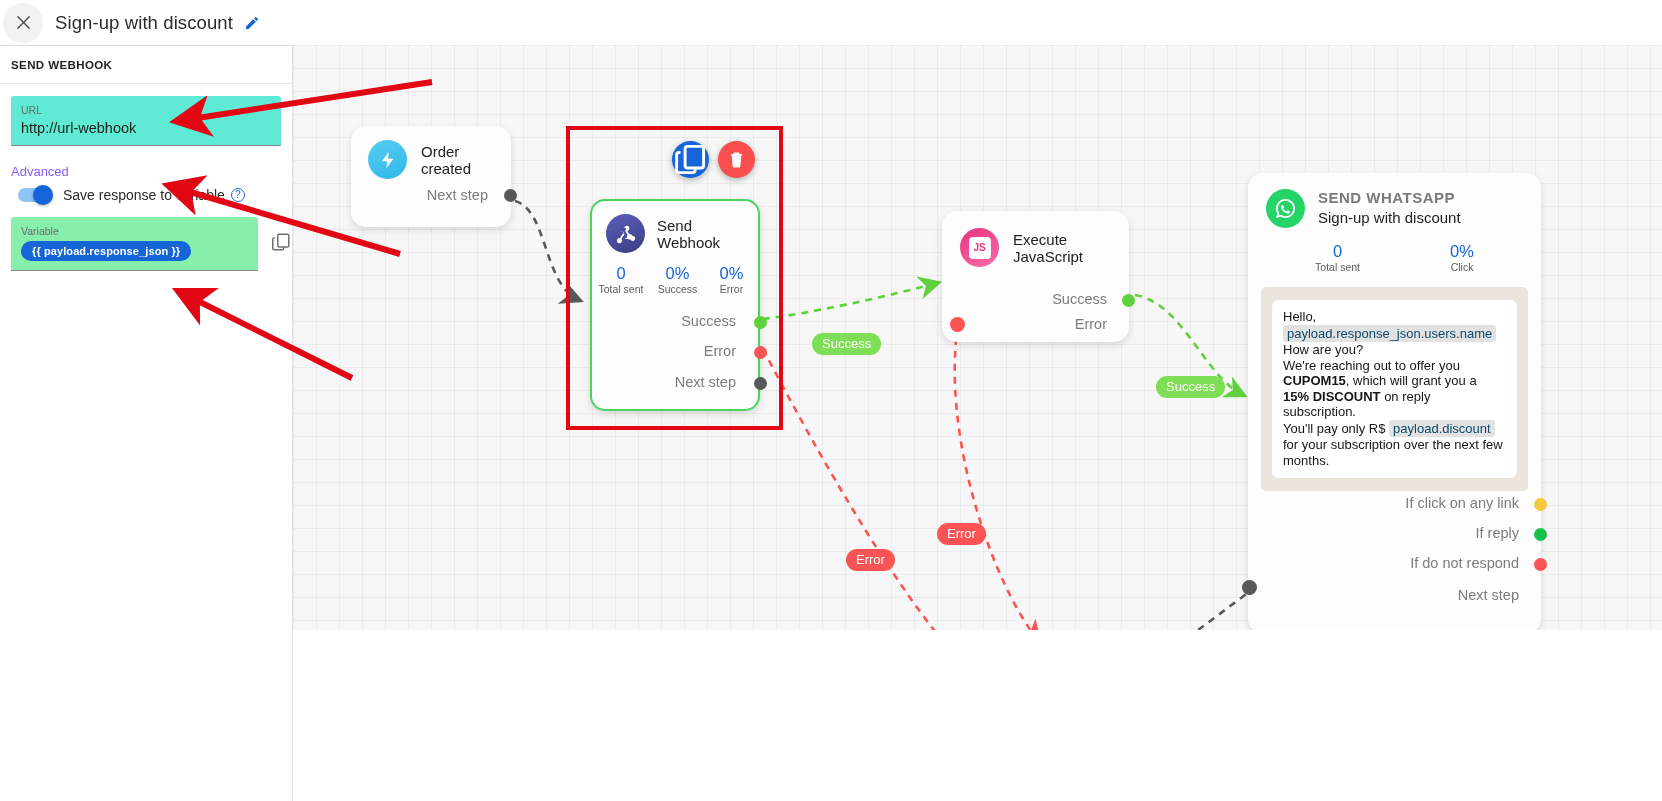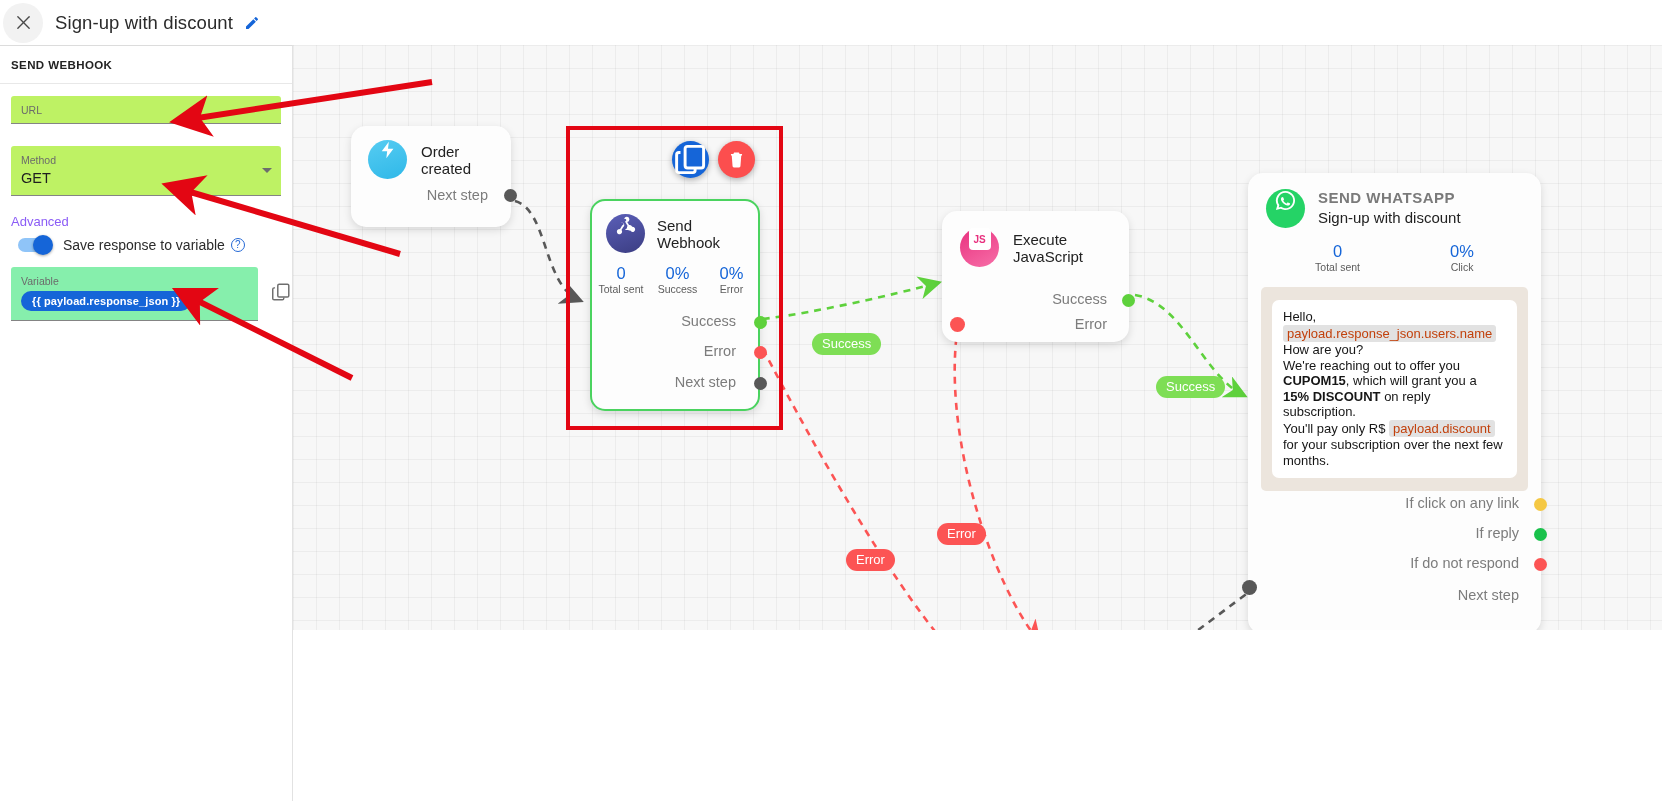--- a/index.html
+++ b/index.html
@@ -33,21 +33,21 @@
     position: absolute; left: 0; top: 45px; width: 293px; height: 756px;
     background: #ffffff; border-top: 1px solid #dcdcdc;
     border-right: 1px solid #e2e2e2; z-index: 35;
   }
   #sidebar-head {
     height: 38px; display: flex; align-items: center; padding-left: 11px;
     font-size: 11.5px; font-weight: bold; color: #222; letter-spacing: .4px;
     border-bottom: 1px solid #e8e8e8;
   }
   .field {
-    margin: 12px 11px 0 11px; background: #bef264;
+    margin: 12px 11px 0 11px; background: #5eead4;
     border-bottom: 1px solid #848484; border-radius: 3px 3px 0 0;
     padding: 7px 10px 6px 10px; position: relative;
   }
   .field-label { font-size: 10.5px; color: #6b6b6b; line-height: 14px; }
   .field-value { font-size: 14.5px; color: #1f1f1f; line-height: 22px; }
   #method-field { margin-top: 22px; }
   #method-caret {
     position: absolute; right: 9px; top: 22px;
     width: 0; height: 0; border-left: 5px solid transparent;
     border-right: 5px solid transparent; border-top: 5px solid #6d6d6d;
@@ -96,21 +96,21 @@
   }
   #edges { position: absolute; left: 0; top: 0; width: 1369px; height: 756px; }
 
   .node {
     position: absolute; background: #fdfdfd; border-radius: 15px;
     box-shadow: 0 3px 9px rgba(0,0,0,.13);
   }
   .node-head { display: flex; align-items: center; }
   .node-icon {
     width: 39px; height: 39px; border-radius: 50%; flex: none;
-    display: flex; justify-content: center;
+    display: flex; align-items: center; justify-content: center;
   }
   .node-title { font-size: 15px; color: #222; }
   .port-label { font-size: 14.5px; color: #7c7c7c; text-align: right; }
   .port-dot {
     position: absolute; width: 13px; height: 13px; border-radius: 50%;
   }
   .stat-num { font-size: 16.5px; color: #1565d8; text-align: center; font-weight: normal; }
   .stat-cap { font-size: 10.5px; color: #5c5c5c; text-align: center; }
 
   
@@ -159,21 +159,21 @@
   #wa-stats { display: flex; justify-content: space-around; margin-top: 14px; padding: 0 22px; }
   #wa-preview {
     margin: 14px 13px 0 13px; background: #ece5dd; border-radius: 5px;
     padding: 13px 11px; position: relative; overflow: hidden;
   }
   #wa-bubble {
     background: #ffffff; border-radius: 7px; padding: 9px 11px 10px 11px;
     font-size: 13px; line-height: 15.5px; color: #161616; position: relative;
   }
   .wa-var {
-    background: #e2e2e2; color: #c2410c; border-radius: 3px;
+    background: #e2e2e2; color: #0c4a6e; border-radius: 3px;
     padding: 1px 4px; display: inline-block;
   }
   #node-wa .wa-port { position: absolute; right: 22px; }
 
   
   #node-exit { left: 698px; top: 606px; width: 99px; height: 64px; }
   #node-exit .node-head { padding: 12px 0 0 12px; }
   #node-exit .node-title { margin-left: 12px; }
 
   .edge-badge {
@@ -204,27 +204,23 @@
         <path d="M3 17.25V21h3.75L17.81 9.94l-3.75-3.75L3 17.25zM20.71 7.04a1 1 0 0 0 0-1.41l-2.34-2.34a1 1 0 0 0-1.41 0l-1.83 1.83 3.75 3.75 1.83-1.83z"></path>
       </svg>
     </div>
   </div>
 
   <div id="sidebar">
     <div id="sidebar-head">SEND WEBHOOK</div>
 
     <div class="field">
       <div class="field-label">URL</div>
-    </div>
-
-    <div class="field" id="method-field">
-      <div class="field-label">Method</div>
-      <div class="field-value">GET</div>
-      <div id="method-caret"></div>
-    </div>
+      <div class="field-value">http://url-webhook</div>
+    </div>
+
 
     <div id="advanced-label">Advanced</div>
 
     <div id="toggle-row">
       <div id="toggle-switch">
         <div id="toggle-knob"></div>
       </div>
       <div id="toggle-text">Save response to variable</div>
       <div id="help-icon">?</div>
     </div>

